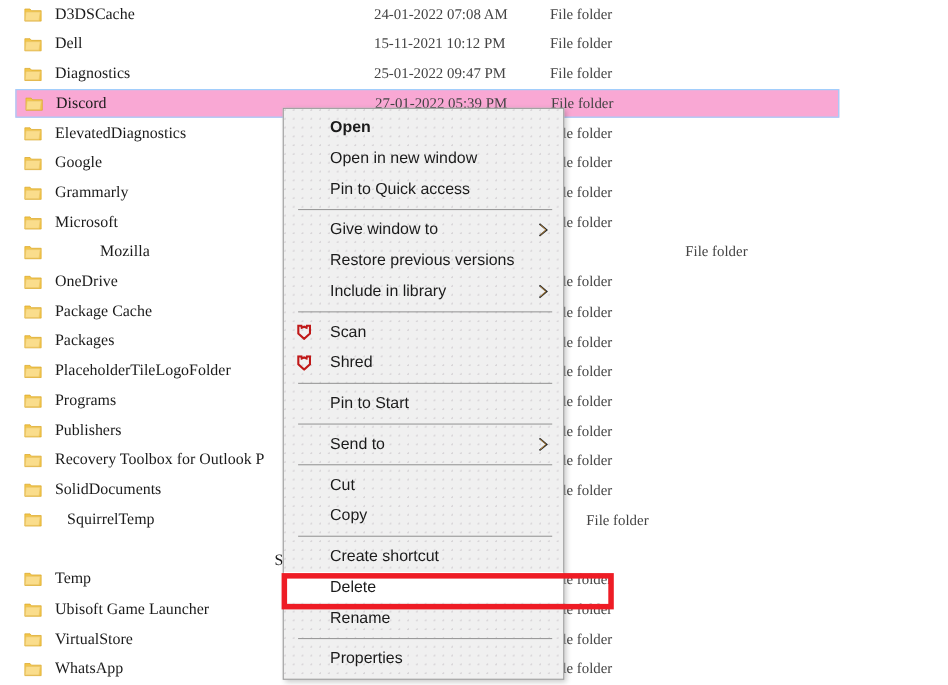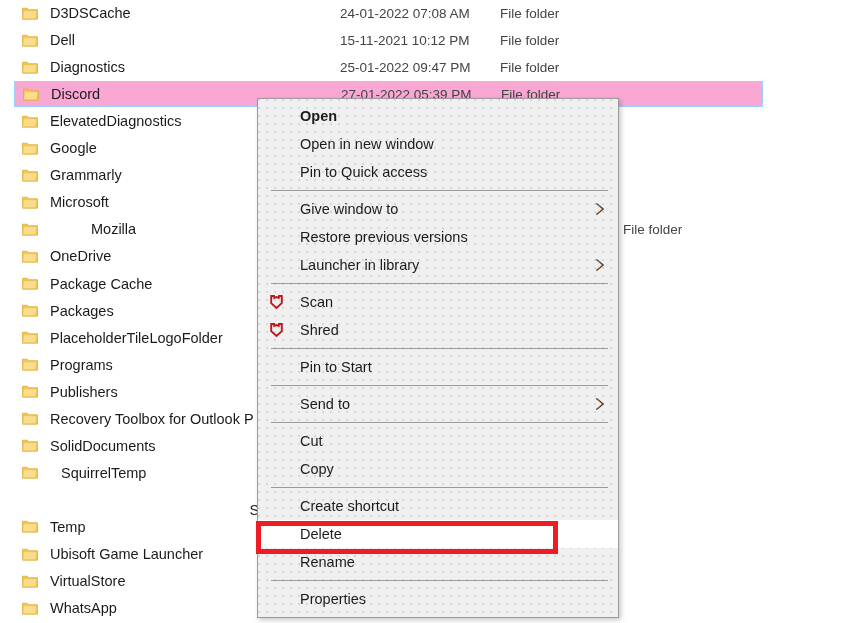--- a/index.html
+++ b/index.html
@@ -24,20 +24,21 @@
     height: 623px;
   }
   .file-row {
     position: absolute;
     left: 14px;
     width: 749px;
     height: 26px;
     display: flex;
     align-items: center;
     box-sizing: border-box;
+    font-family: Liberation Serif, serif;
   }
   .file-row.selected {
     background: #f9a8d4;
     border: 1px solid #99d1ff;
   }
   .folder-icon {
     width: 16px;
     height: 15px;
     margin-left: 8px;
     flex: 0 0 auto;
@@ -65,21 +66,21 @@
     color: #444444;
     white-space: nowrap;
     flex: 0 0 auto;
   }
 
   
   #context-menu {
     position: absolute;
     left: 257px;
     top: 98px;
-    width: 362px;
+    width: 256px;
     background-color: #f0f0f0;
     background-image:
       radial-gradient(circle at 1px 1px, rgba(160,150,160,0.30) 0.7px, transparent 0.8px);
     background-size: 8px 8px;
     border: 1px solid #9b9b9b;
     box-sizing: border-box;
     box-shadow: 2px 2px 5px rgba(0,0,0,0.22);
     padding: 3px 0 4px 0;
   }
   .menu-item {
@@ -417,21 +418,21 @@
           <polyline points="2,2 8,7 2,12" fill="none" stroke="#2b2b2b" stroke-width="1.5" stroke-linecap="square"></polyline>
           <polyline points="2.6,2.7 7.3,7 2.6,11.3" fill="none" stroke="#d89a3a" stroke-width="0.7" stroke-linecap="square"></polyline>
         </svg></span>
     </div>
     <div class="menu-item">
       <span class="mi-icon"></span>
       <span class="mi-label">Restore previous versions</span>
     </div>
     <div class="menu-item">
       <span class="mi-icon"></span>
-      <span class="mi-label">Launcher in library</span>
+      <span class="mi-label">Include in library</span>
       <span class="mi-arrow"><svg width="10" height="14" viewBox="0 0 10 14">
           <polyline points="2,2 8,7 2,12" fill="none" stroke="#2b2b2b" stroke-width="1.5" stroke-linecap="square"></polyline>
           <polyline points="2.6,2.7 7.3,7 2.6,11.3" fill="none" stroke="#d89a3a" stroke-width="0.7" stroke-linecap="square"></polyline>
         </svg></span>
     </div>
     <div class="menu-sep"></div>
     <div class="menu-item">
       <span class="mi-icon">
         <svg width="13" height="14" viewBox="0 0 13 14">
           <path d="M1.2 1 L4 1 L4.3 2.9 L6.5 2.0 L8.7 2.9 L9 1 L11.8 1 L11.8 8.2 L6.5 13 L1.2 8.2 Z" fill="none" stroke="#c01818" stroke-width="1.9" stroke-linejoin="miter"></path>

